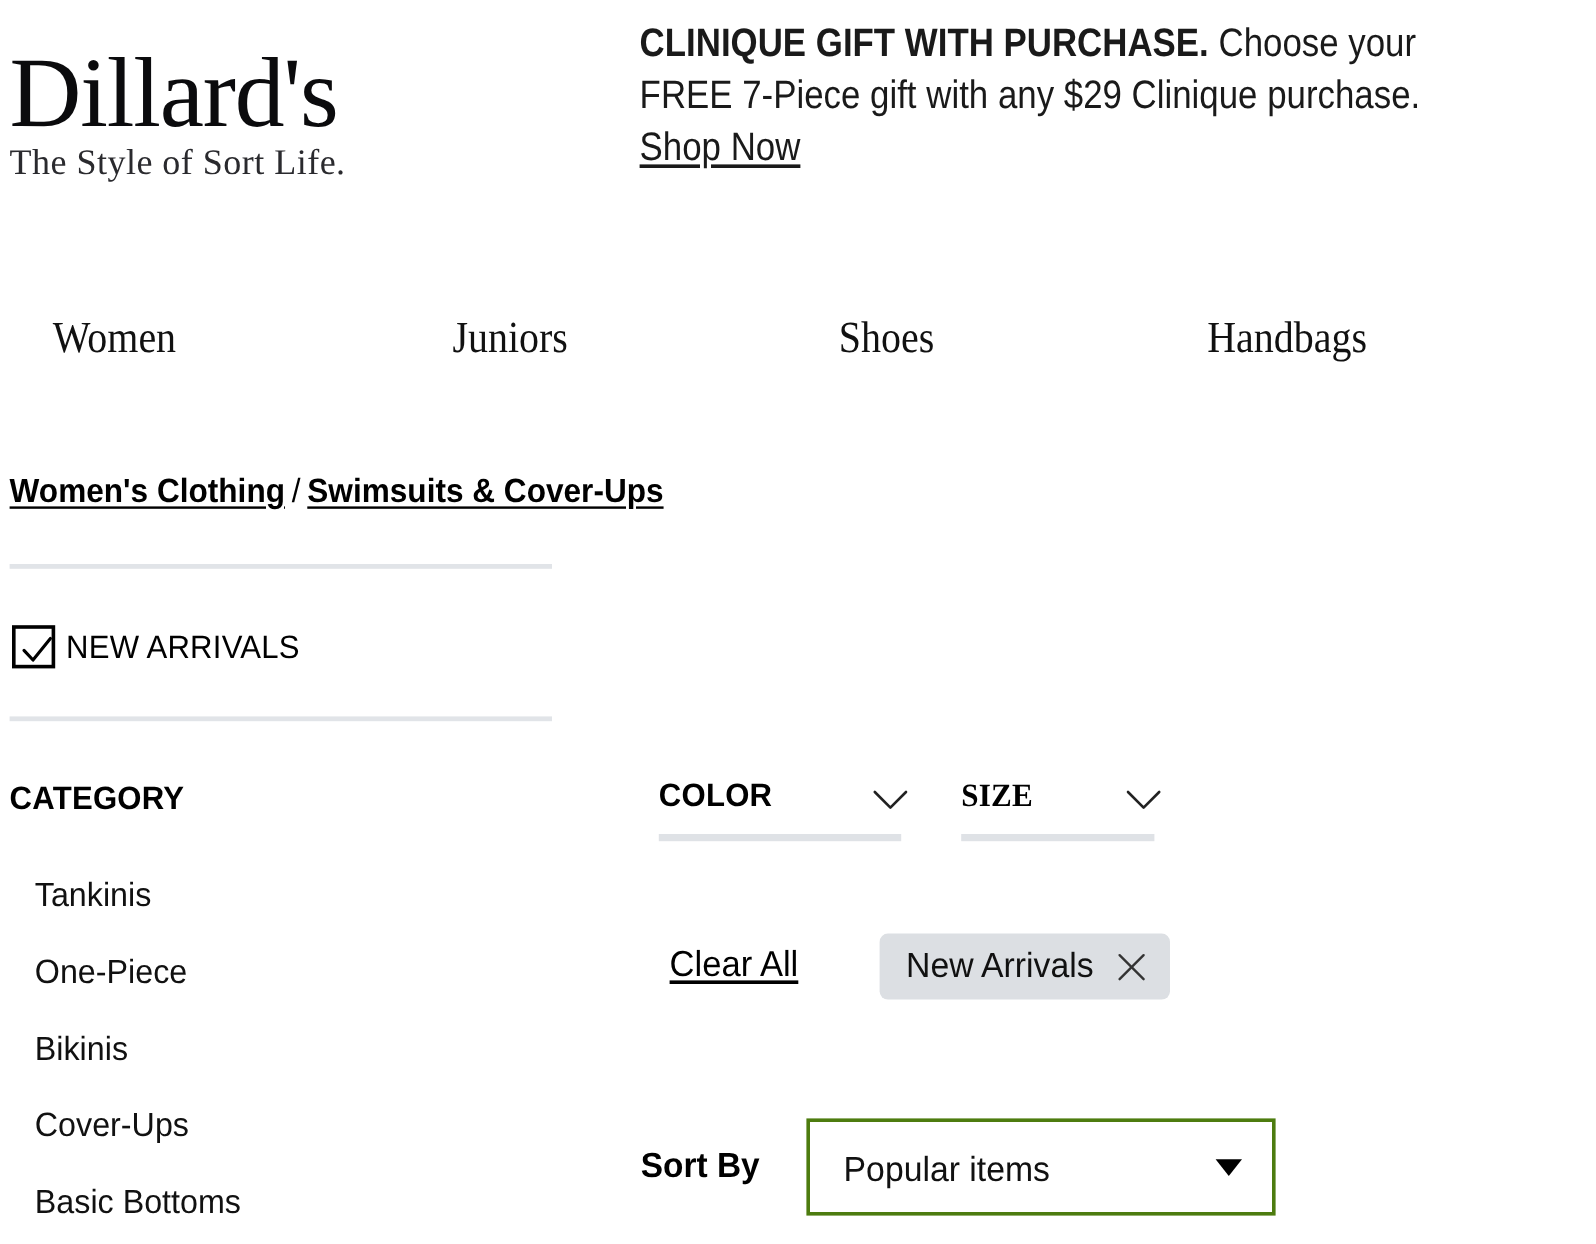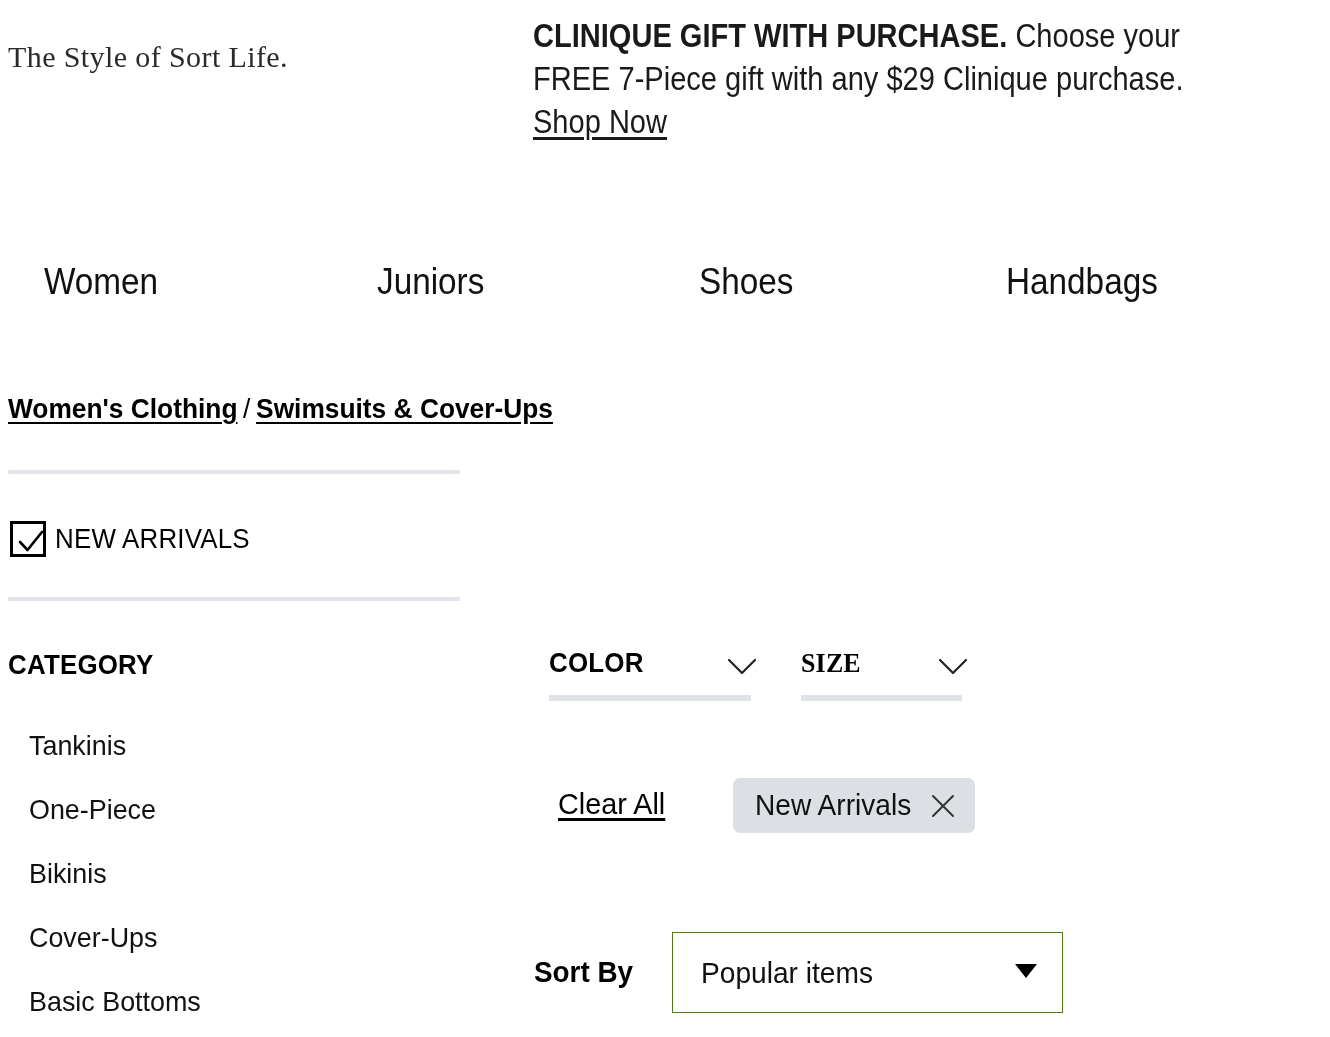--- a/index.html
+++ b/index.html
@@ -62,20 +62,21 @@
     color: #1a1a1a;
   }
 
   
   #mainnav {
     position: absolute;
     left: 0;
     top: 256px;
     width: 1330px;
     height: 58px;
+    font-family: Liberation Serif, serif;
   }
   #mainnav .navitem {
     position: absolute;
     top: 0;
     font-size: 37px;
     line-height: 52px;
     color: #111;
     transform: scaleX(0.9);
     transform-origin: left top;
     white-space: nowrap;
@@ -273,21 +274,21 @@
     transform: scaleX(0.96);
     transform-origin: left top;
   }
   #sort-select {
     position: absolute;
     left: 672px;
     top: 932px;
     width: 391px;
     height: 81px;
     box-sizing: border-box;
-    border: 1px solid #4d7c0f;
+    border: 3px solid #4d7c0f;
     background: #fff;
     cursor: pointer;
   }
   #sort-select .sel-value {
     position: absolute;
     left: 28px;
     top: 20px;
     font-size: 29px;
     line-height: 40px;
     color: #111;
@@ -303,20 +304,21 @@
     height: 0;
     border-left: 11px solid transparent;
     border-right: 11px solid transparent;
     border-top: 14px solid #000;
   }
 </style>
 </head>
 <body>
 
 <div id="logo">
+  <div id="logo-word">Dillard's</div>
   <div id="logo-tag">The Style of Sort Life.</div>
 </div>
 
 <div id="promo">
   <div>
     <span class="hl">CLINIQUE GIFT WITH PURCHASE.</span><span> Choose your</span>
   </div>
   <div>FREE 7-Piece gift with any $29 Clinique purchase.</div>
   <div>
     <span class="shopnow">Shop Now</span>

